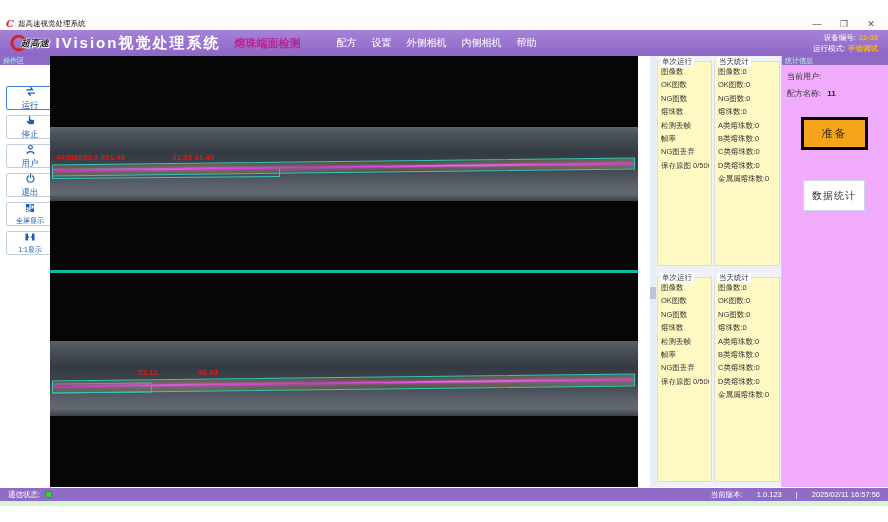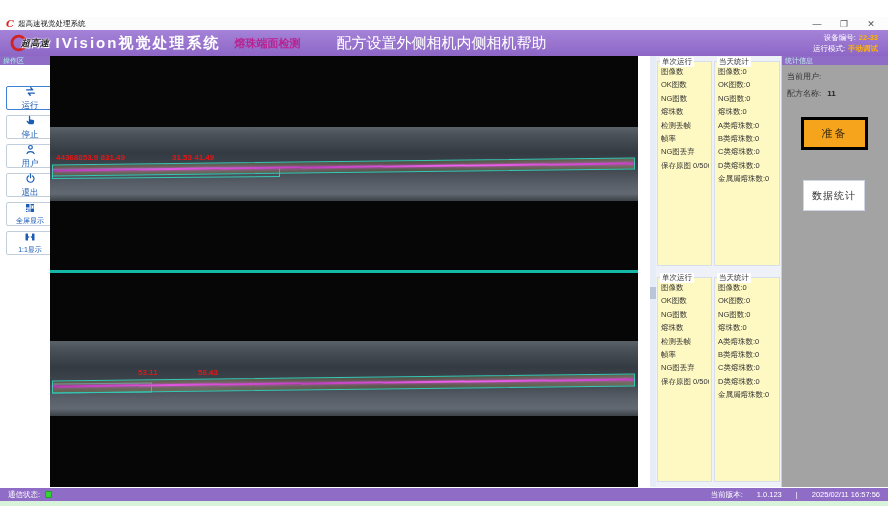--- a/index.html
+++ b/index.html
@@ -12,21 +12,21 @@
   .tb-title { font-size:7.5px; color:#222; }
   .tb-controls { margin-left:auto; display:flex; gap:17px; font-size:9px; color:#555; padding-right:6px; }
   .tb-controls span { width:10px; text-align:center; cursor:default; }
 
   
   .header { position:absolute; top:30px; left:0; width:100%; height:26px; background:linear-gradient(180deg,#a583d8,#8d66c6); display:flex; align-items:center; padding:8px 8px; }
   .logo { display:flex; align-items:center; }
   .logo-text { font-size:9px; font-style:italic; font-weight:bold; color:#2a2a2a; text-shadow:0 0 2px #fff,0 0 2px #fff,1px 1px 0 #fff; margin-left:-7px; letter-spacing:0.5px; }
   .app-title { font-size:15px; font-weight:bold; color:#fff; letter-spacing:2px; margin-left:6px; white-space:nowrap; }
   .subtitle { font-size:11px; font-weight:bold; color:#b82391; margin-left:14px; white-space:nowrap; }
-  .menu { display:flex; margin-left:36px; font-size:15px; color:#fff; }
+  .menu { display:flex; gap:15px; margin-left:36px; font-size:10px; color:#fff; }
   .menu span { cursor:default; white-space:nowrap; }
   .device-info { margin-left:auto; text-align:right; font-size:7.5px; line-height:11px; color:#fff; white-space:nowrap; padding-right:2px; }
   .device-info .val { color:#ffb400; font-weight:bold; margin-left:3px; }
 
   
   .sidebar { position:absolute; top:56px; left:0; width:61px; height:431px; background:#fff; border-right:1px solid #c9c9c9; }
   .side-header { height:9px; background:#8f6cc6; color:#a8f0ea; font-size:7px; line-height:9px; padding-left:3px; }
   .side-buttons { margin-top:21px; display:flex; flex-direction:column; align-items:center; gap:5px; }
   .op-btn { width:49px; height:24px; border:1px solid #c3cedd; border-radius:2px; background:#fff; display:flex; align-items:center; justify-content:center; gap:2px; color:#1b5cb5; font-size:8.5px; cursor:default;flex-direction:column; }
   .op-btn svg { flex:none; }
@@ -58,21 +58,21 @@
   .stats-section { position:absolute; left:0; width:125px; height:212px; }
   .sec1 { top:0; } .sec2 { top:216px; }
   .groupbox { position:absolute; top:5px; bottom:2px; background:#fef9c3; border:1px solid #d6dee9; }
   .gb-single { left:1px; width:55px; }
   .gb-daily { left:58px; width:66px; }
   .gb-title { position:absolute; top:-5px; left:2px; background:#fff; padding:0 2px; font-size:7.5px; color:#333; white-space:nowrap; }
   .gb-rows { padding:3px 2px 0 3px; }
   .stat-row { font-size:7.5px; color:#333; height:13.4px; line-height:13.4px; white-space:nowrap; overflow:hidden; }
 
   
-  .right-panel { position:absolute; top:56px; left:781px; width:107px; height:431px; background:#a3a3a3; border-left:1px solid #cfcfcf; }
+  .right-panel { position:absolute; top:56px; left:781px; width:107px; height:431px; background:#f0abfc; border-left:1px solid #cfcfcf; }
   .rp-header { height:9px; background:#8f6cc6; color:#bfeee8; font-size:7px; line-height:9px; padding-left:3px; }
   .rp-row { font-size:8px; color:#333; margin:6px 0 0 5px; white-space:nowrap; }
   .rp-val { font-weight:bold; margin-left:6px; color:#222; }
   .prepare-btn { position:absolute; left:19px; top:61px; width:67px; height:33px; background:#f7a41d; border:3px solid #000000; color:#3c2c10; font-size:11px; display:flex; align-items:center; justify-content:center; letter-spacing:2px; cursor:default; }
   .data-btn { position:absolute; left:21px; top:124px; width:62px; height:31px; background:#fff; border:1px solid #cdd6e2; color:#333; font-size:10px; display:flex; align-items:center; justify-content:center; letter-spacing:1px; cursor:default; }
 
   
   .statusbar { position:absolute; top:488px; left:0; width:100%; height:13px; background:#8f6cc6; display:flex; align-items:center; padding:0 8px; color:#fff; font-size:7.5px; }
   .indicator { width:7px; height:7px; background:#35d435; border:1px solid #1d9e1d; border-radius:1px; margin-left:5px; }
   .sb-right { margin-left:auto; display:flex; gap:14px; align-items:center; }

